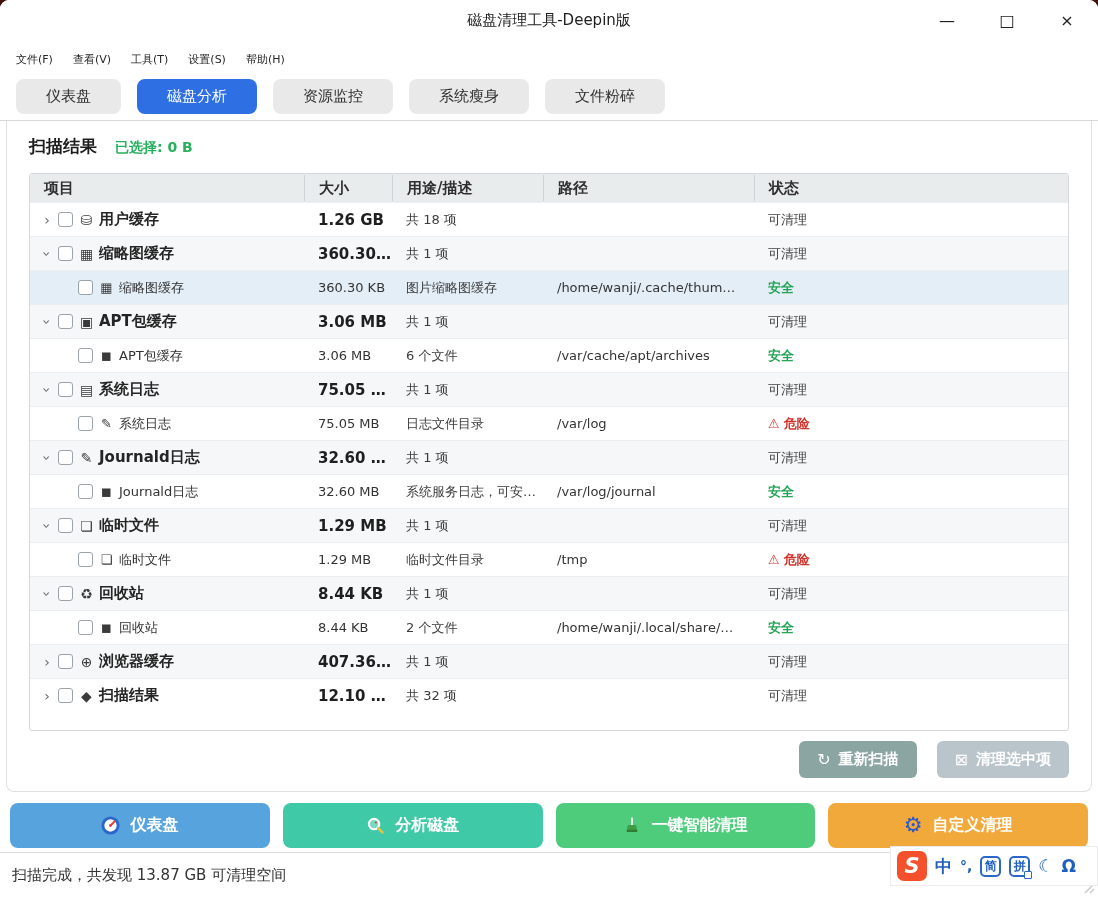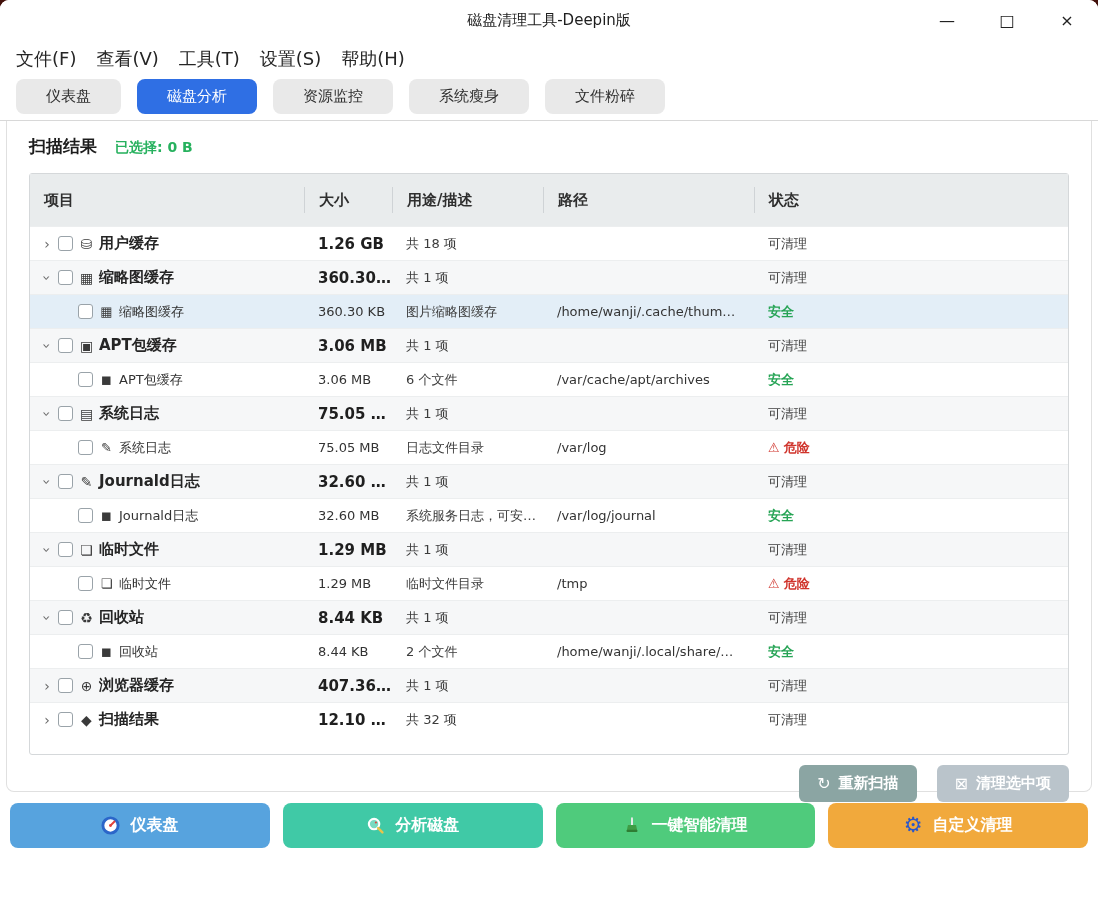--- a/index.html
+++ b/index.html
@@ -8,36 +8,36 @@
   .window { position:absolute; inset:0; background:#fff; border-radius:9px 9px 0 0; overflow:hidden; }
 
   
   .titlebar { height:40px; display:flex; align-items:center; justify-content:center; position:relative; background:#fff; }
   .title { font-size:15px; color:#1d1d1d;text-align:center; }
   .wincontrols { position:absolute; right:18px; top:0; height:40px; display:flex; align-items:center; gap:34px; }
   .wbtn { width:26px; height:26px; display:flex; align-items:center; justify-content:center; font-size:16px; color:#222; cursor:default; }
 
   
   .menubar { height:38px; display:flex; align-items:center; padding-left:16px; gap:20px; background:#fff; }
-  .menu-item { font-size:18px; color:#252525; }
+  .menu-item { font-size:11px; color:#252525; }
 
   
   .tabbar { height:43px; padding:1px 0 0 16px; display:flex; gap:16px; align-items:flex-start; border-bottom:1px solid #d8d8d8; background:#fff; }
   .tab { height:35px; padding:0 30px; display:inline-flex; align-items:center; justify-content:center; background:#e9e9e9; color:#2e2e2e; font-size:15px; border-radius:8px; }
   .tab.active { background:#2f6fe4; color:#fff; }
 
   
   .panel { margin:0 6px; height:671px; background:#fff; border:1px solid #e0e0e0; border-top:none; border-radius:0 0 8px 8px; padding:12px 22px 0; }
   .section-head { display:flex; align-items:baseline; gap:18px; margin:2px 0 12px; height:26px; }
   .section-title { font-size:17px; font-weight:bold; color:#1c1c1c; }
   .selected-size { font-size:14px; font-weight:bold; color:#27b15e; }
 
   
   .scan-table { border:1px solid #d5d8da; border-radius:3px; background:#fff; padding-bottom:18px; }
-  .thead { display:flex; height:52px; align-items:center; background:#e9eced; font-size:15px; font-weight:bold; color:#2f2f2f; }
+  .thead { display:flex; height:28px; align-items:center; background:#e9eced; font-size:15px; font-weight:bold; color:#2f2f2f; }
   .th { padding-left:14px; height:26px; line-height:26px; }
   .th + .th { border-left:1px solid #cfd3d6; }
   .c1 { width:274px; flex:none; }
   .c2 { width:88px;  flex:none; }
   .c3 { width:151px; flex:none; }
   .c4 { width:196px; flex:none; }
   .c5 { flex:1;margin-left:15px; }
   .trow { display:flex; height:34px; align-items:center; border-top:1px solid #eceeef; font-size:13px; color:#333; }
   .trow.alt { background:#f6f7f8; }
   .trow.sel { background:#e3eef7; }
@@ -341,14 +341,32 @@
           <rect x="4" y="14.2" width="12" height="2.6" rx="1.2" fill="#2e7d33"></rect>
         </svg>
       <span>一键智能清理</span>
     </button>
     <button class="bigbtn" style="background: rgb(241, 169, 60);">
       <span class="gear-glyph">⚙</span>
       <span>自定义清理</span>
     </button>
   </div>
 
+  <div class="statusbar">
+    <span class="status-text">扫描完成，共发现 13.87 GB 可清理空间</span>
+
+    <div class="ime">
+      <span class="ime-logo">S</span>
+      <span class="ime-it">中</span>
+      <span class="ime-it ime-small">°,</span>
+      <span class="ime-it ime-box">简</span>
+      <span class="ime-it ime-box pin">拼</span>
+      <span class="ime-it">☾</span>
+      <span class="ime-it">Ω</span>
+    </div>
+
+    <svg class="resize-grip" width="16" height="16">
+      <line x1="6" y1="15" x2="15" y2="6" stroke="#c9c9c9" stroke-width="1.5"></line>
+      <line x1="11" y1="15" x2="15" y2="11" stroke="#c9c9c9" stroke-width="1.5"></line>
+    </svg>
+  </div>
 
 </div>
 
 </body></html>

